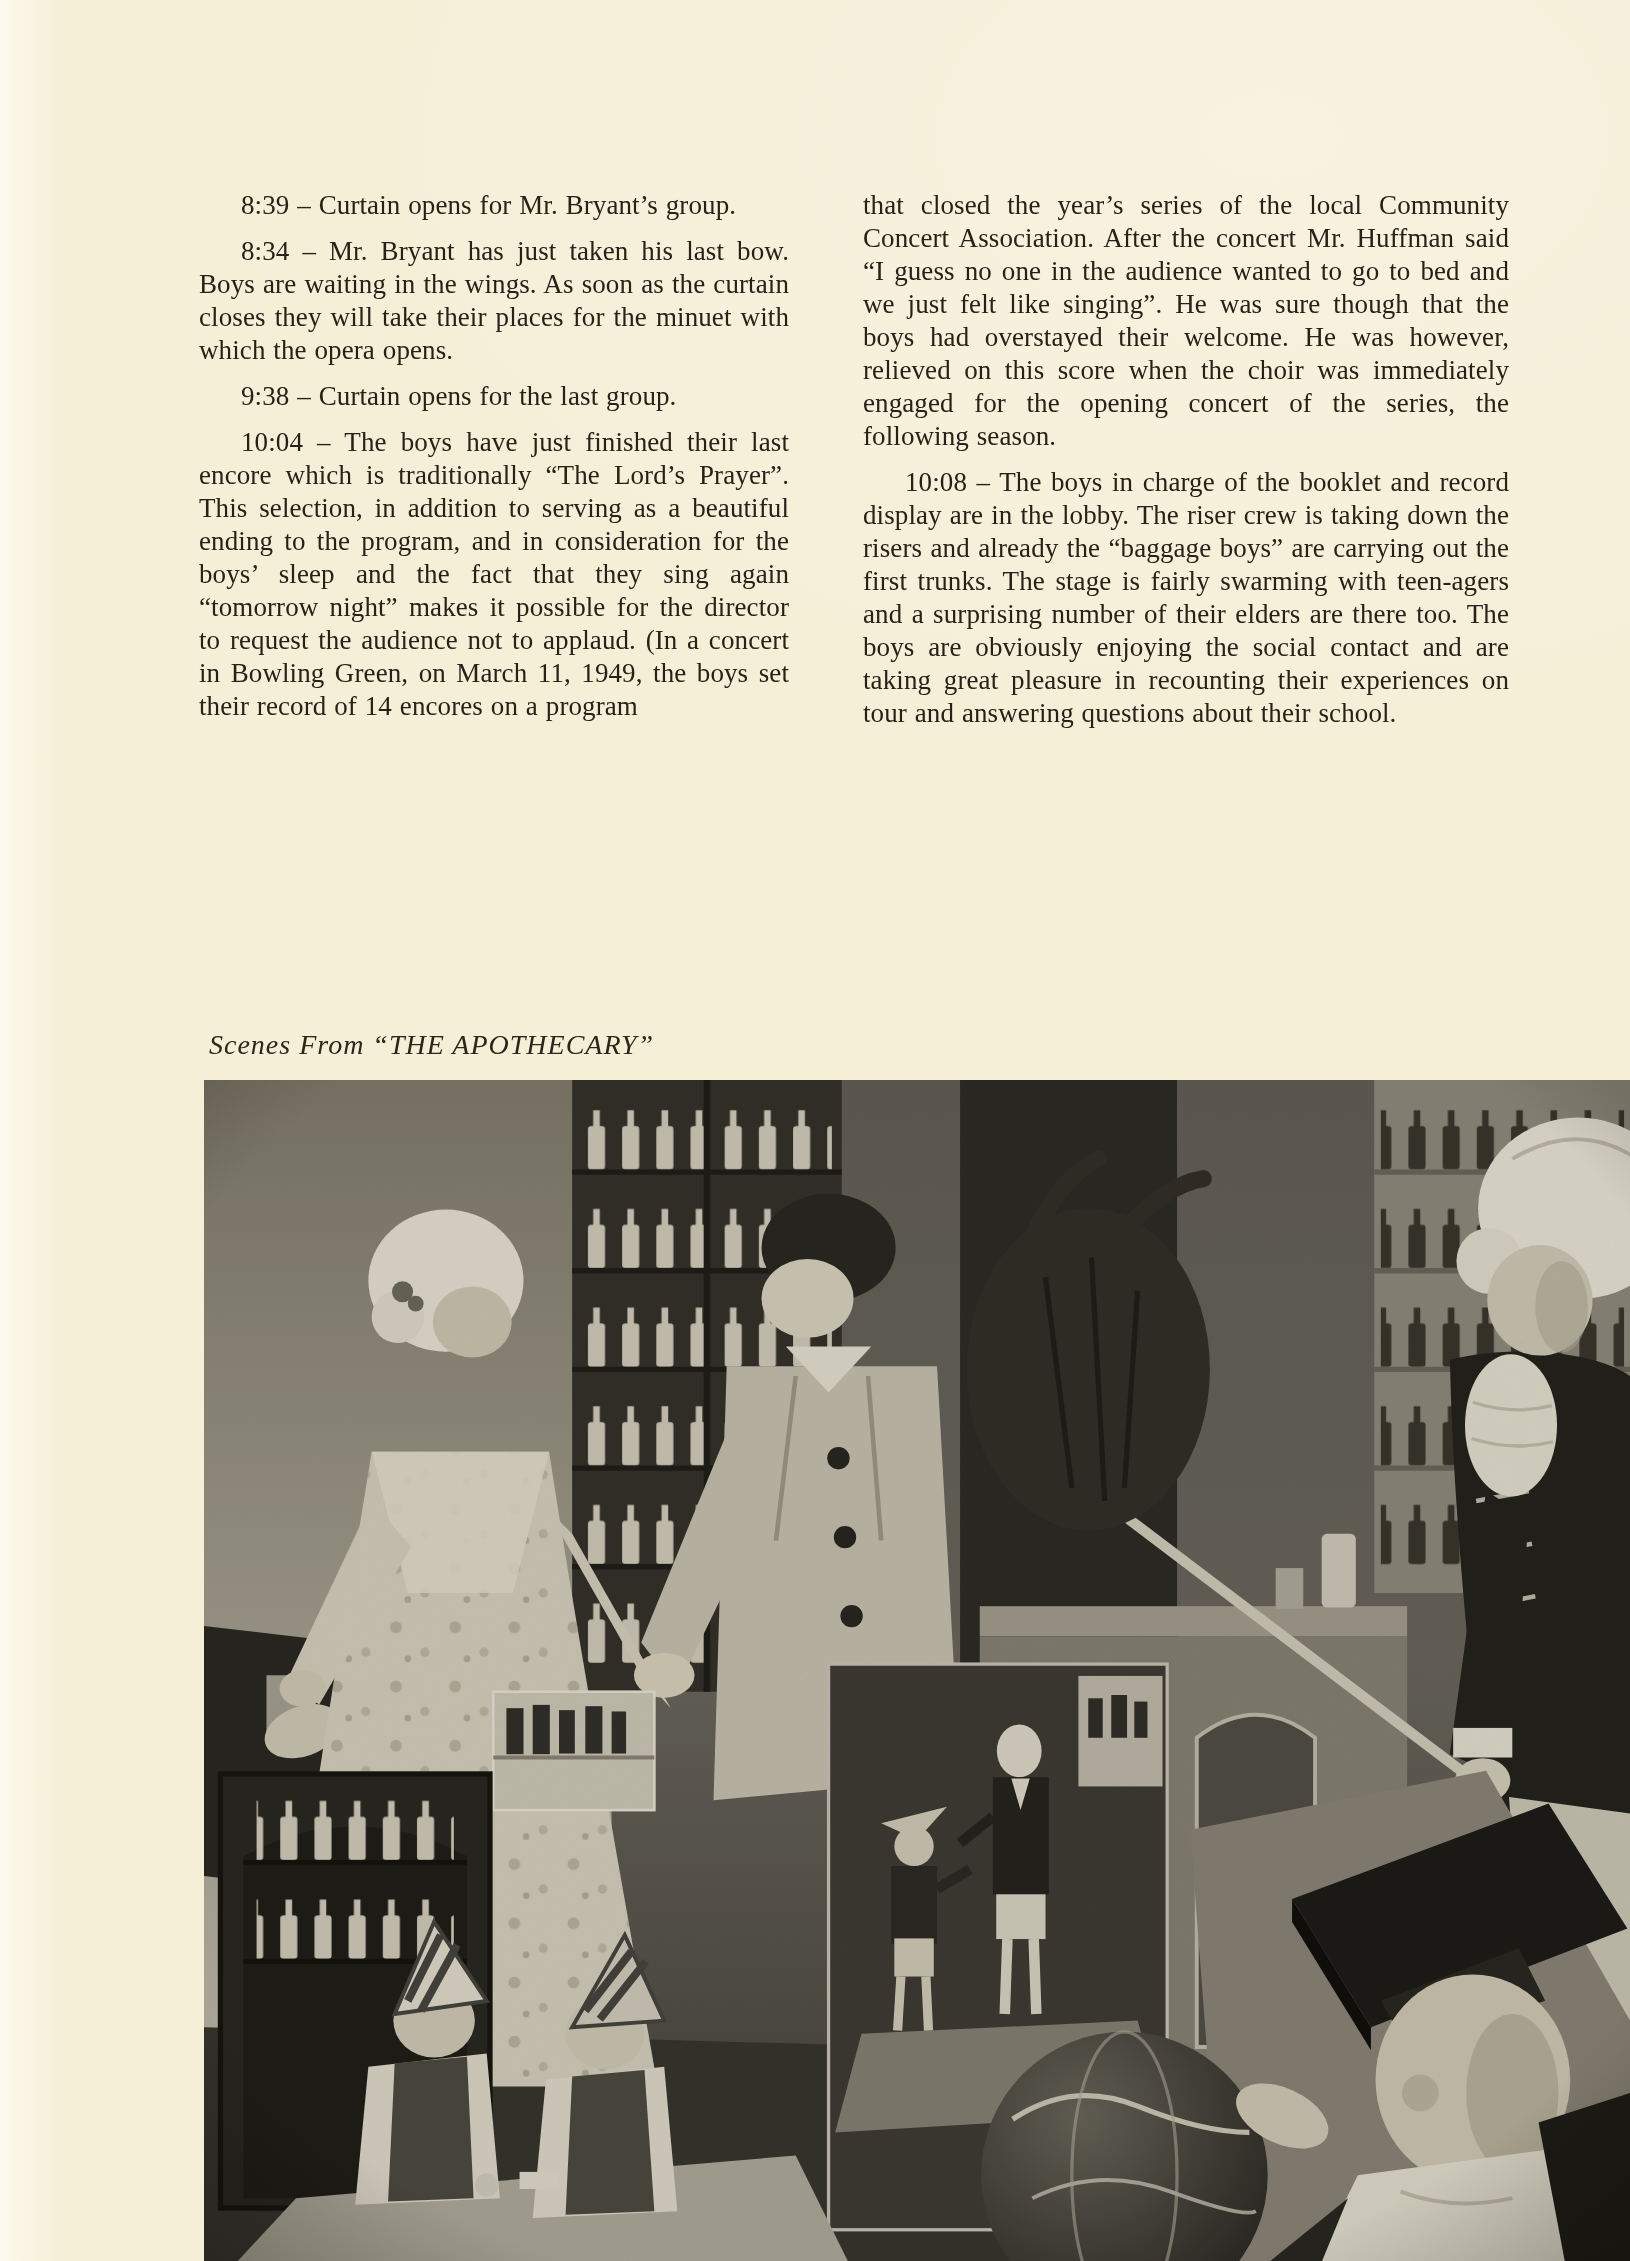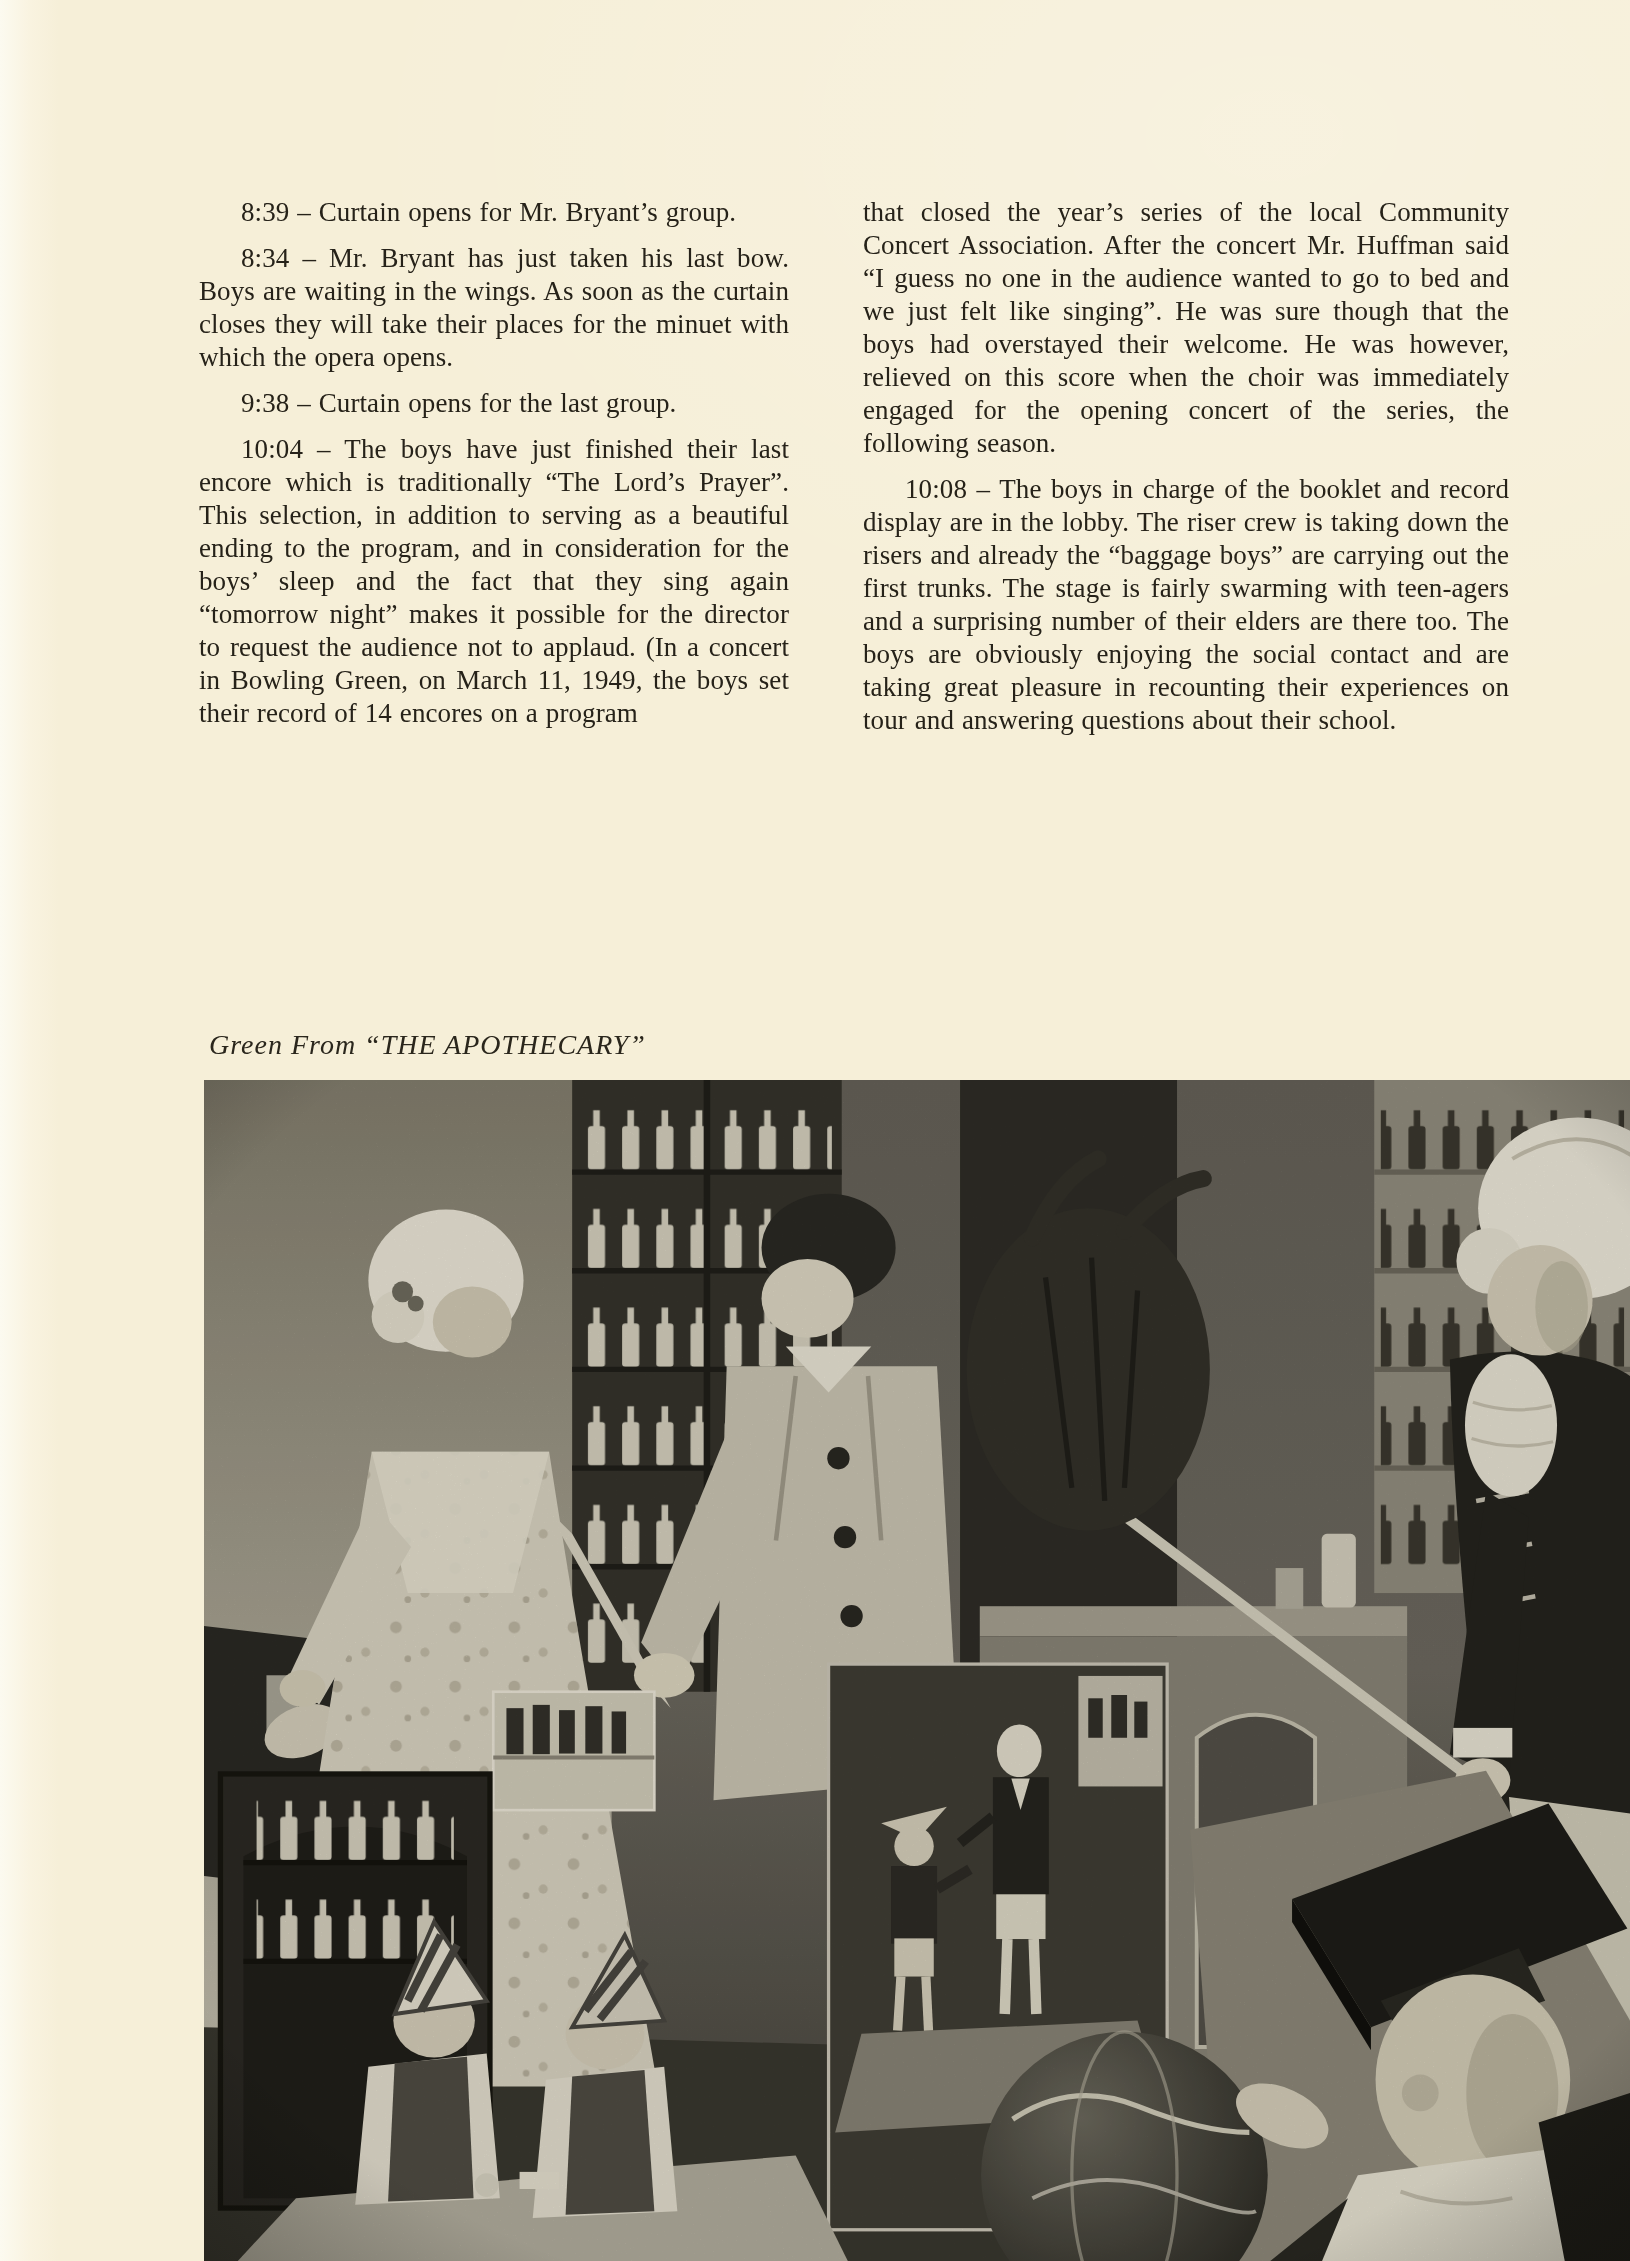--- a/index.html
+++ b/index.html
@@ -15,21 +15,21 @@
       linear-gradient(90deg,#fcfaf0 0px,#f9f3e0 30px,rgba(249,243,224,0) 59px),
       #f6efd8;
   }
   .col{
     position:absolute;top:189px;
     font-size:27px;line-height:33px;color:#262219;
     text-align:justify;letter-spacing:0.1px;word-spacing:1px;
   }
   .col-left{left:199px;width:590px;}
   .col-right{left:863px;width:646px;}
-  p.para{margin:7px 0 13px 0;text-indent:42px;}
+  p.para{margin:0 0 13px 0;text-indent:42px;}
   p.para.noindent{text-indent:0;}
   .caption{
     position:absolute;left:209px;top:1029px;
     font-size:28px;font-style:italic;color:#2a261c;letter-spacing:1px;
   }
   .photo{
     position:absolute;left:204px;top:1080px;width:1426px;height:1182px;
     background:#4a4740;overflow:hidden;
   }
   .photo svg{display:block;width:100%;height:100%;}
@@ -44,21 +44,21 @@
     <p class="para">8:34 – Mr. Bryant has just taken his last bow. Boys are waiting in the wings. As soon as the curtain closes they will take their places for the minuet with which the opera opens.</p>
     <p class="para">9:38 – Curtain opens for the last group.</p>
     <p class="para">10:04 – The boys have just finished their last encore which is traditionally “The Lord’s Prayer”. This selection, in addition to serving as a beautiful ending to the program, and in consideration for the boys’ sleep and the fact that they sing again “tomorrow night” makes it possible for the director to request the audience not to applaud. (In a concert in Bowling Green, on March 11, 1949, the boys set their record of 14 encores on a program</p>
   </div>
 
   <div class="col col-right">
     <p class="para noindent">that closed the year’s series of the local Community Concert Association. After the concert Mr. Huffman said “I guess no one in the audience wanted to go to bed and we just felt like singing”. He was sure though that the boys had overstayed their welcome. He was however, relieved on this score when the choir was immediately engaged for the opening concert of the series, the following season.</p>
     <p class="para">10:08 – The boys in charge of the booklet and record display are in the lobby. The riser crew is taking down the risers and already the “baggage boys” are carrying out the first trunks. The stage is fairly swarming with teen-agers and a surprising number of their elders are there too. The boys are obviously enjoying the social contact and are taking great pleasure in recounting their experiences on tour and answering questions about their school.</p>
   </div>
 
-  <div class="caption">Green From “THE APOTHECARY”</div>
+  <div class="caption">Scenes From “THE APOTHECARY”</div>
 
   <div class="photo">
     <svg viewBox="0 0 2169 1797" preserveAspectRatio="none">
       <defs>
         <linearGradient id="gBase" x1="0" y1="0" x2="0" y2="1">
           <stop offset="0" stop-color="#67635a"></stop>
             <stop offset=".5" stop-color="#6e6a60"></stop>
             <stop offset="1" stop-color="#44423a"></stop>
         </linearGradient>
         <linearGradient id="gWallL" x1="0" y1="0" x2="0" y2="1">

